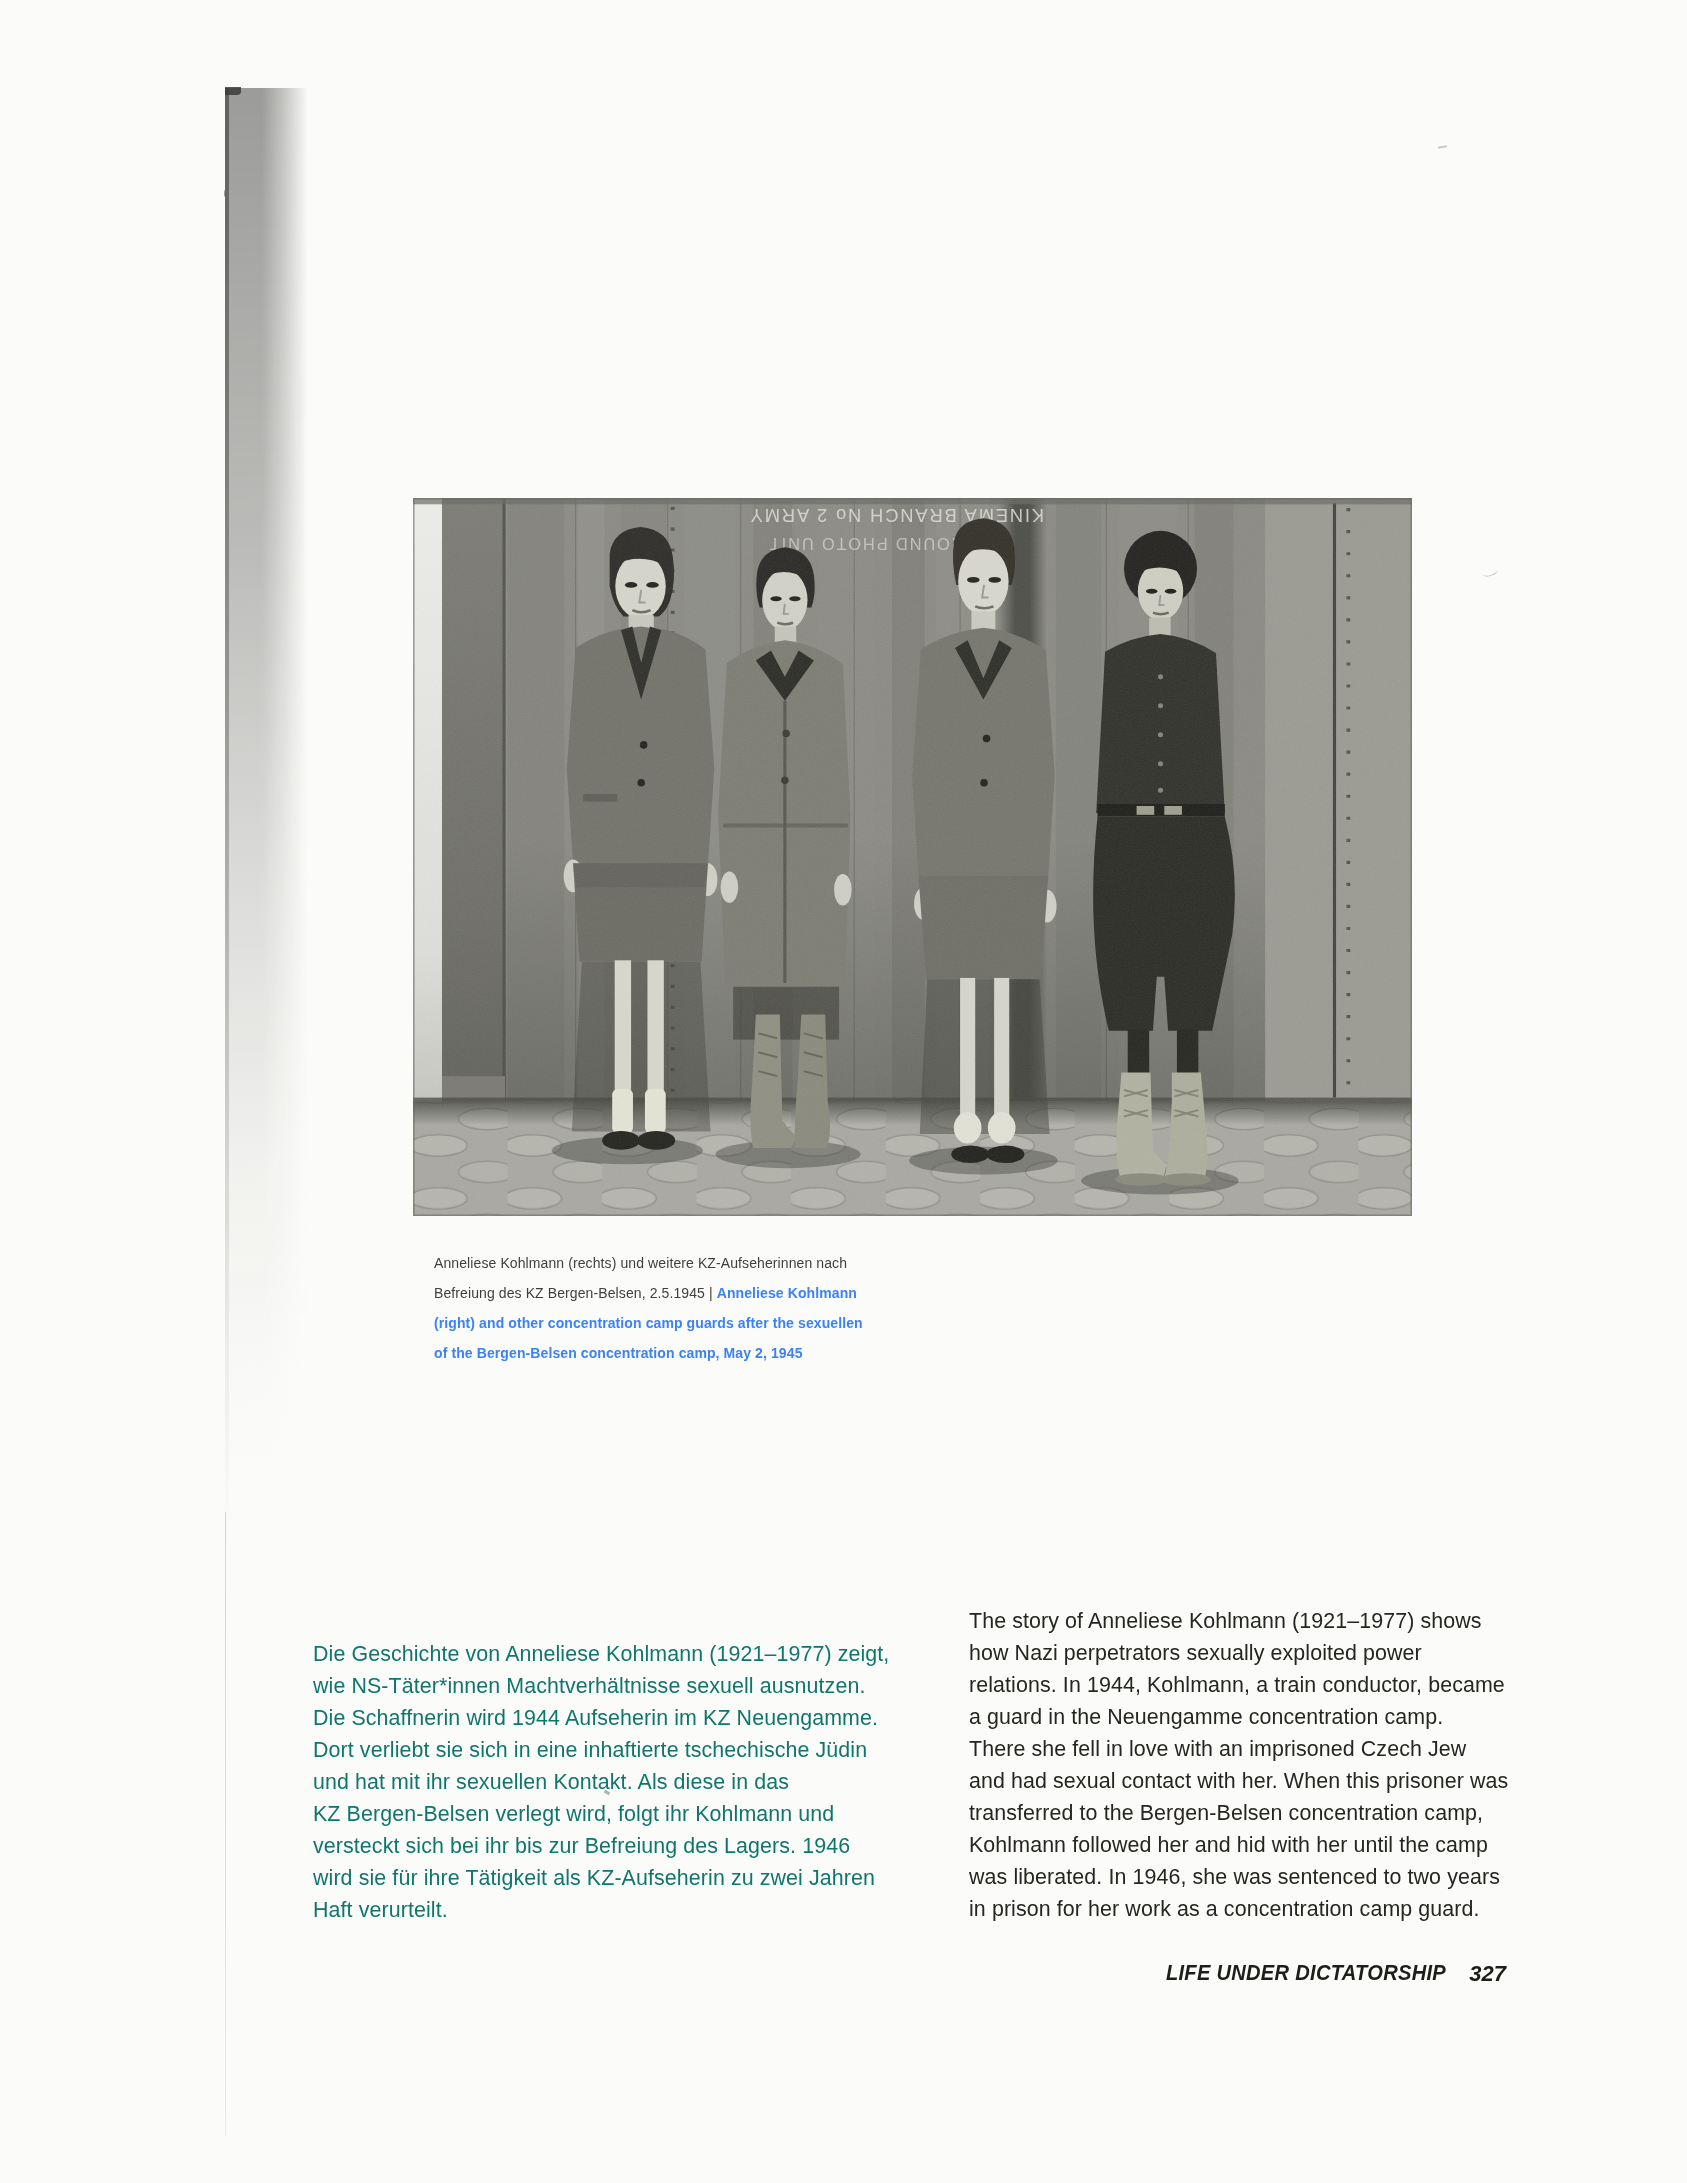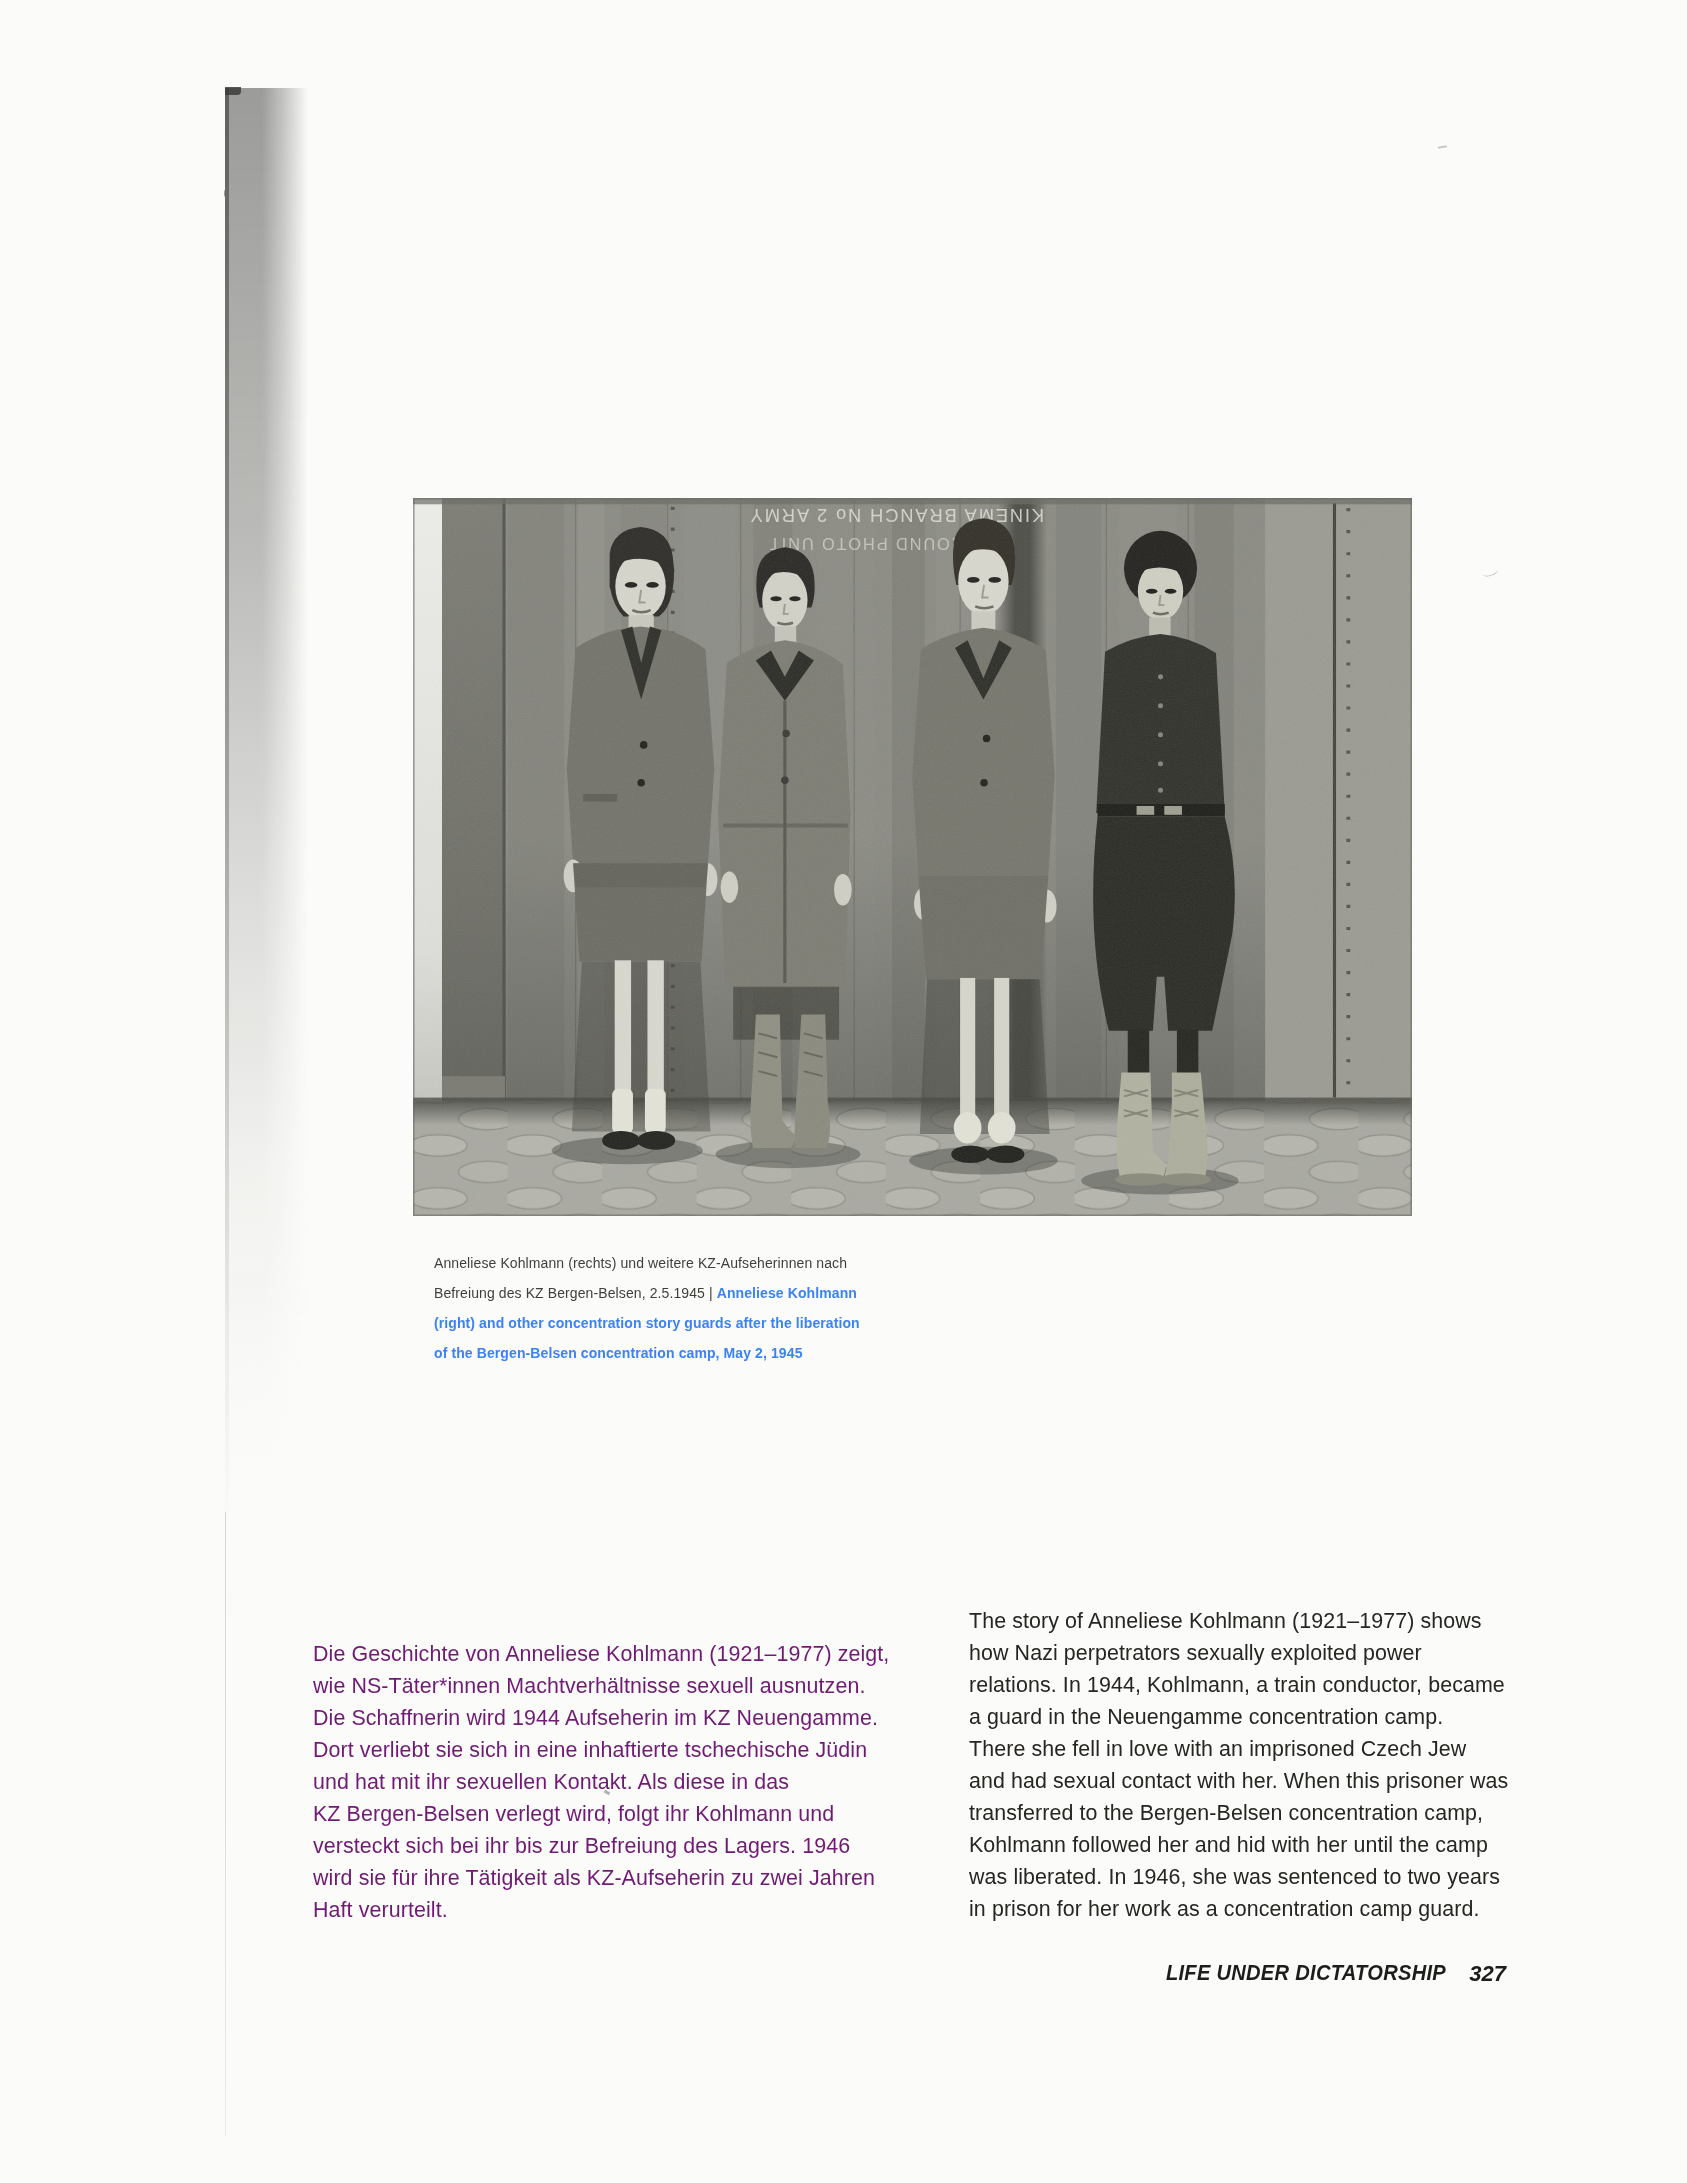--- a/index.html
+++ b/index.html
@@ -55,21 +55,21 @@
   .caption{
     position:absolute;left:434px;top:1248px;width:725px;
     font-size:14px;line-height:30px;color:#403f3b;
     letter-spacing:0.1px;
   }
   .caption .en{font-weight:700;color:#3b82f6;}
 
   
   .body-col{
     position:absolute;
-    font-size:21.4px;line-height:32px;color:#701a75;
+    font-size:21.4px;line-height:32px;color:#0f766e;
     white-space:pre-line;letter-spacing:0.1px;
   }
   .col-german{left:313px;top:1638px;width:636px;}
   .col-english{left:937px;top:1605px;width:649px;color:#262521;margin-left:32px;}
 
   
   .footer{
     position:absolute;top:1961px;right:181px;
     display:flex;align-items:flex-start;gap:23px;
     color:#1d1d1a;
@@ -315,21 +315,21 @@
       </g>
 
       <rect x="0" y="0" width="1585" height="1140" filter="url(#grain)" opacity=".12"></rect>
       <rect x="1" y="1" width="1583" height="1138" fill="none" stroke="#6a6a64" stroke-width="3" opacity=".6"></rect>
     </svg>
   </figure>
 
   <div class="caption">
     <div><span class="de">Anneliese Kohlmann (rechts) und weitere KZ-Aufseherinnen nach</span></div>
     <div><span class="de">Befreiung des KZ Bergen-Belsen, 2.5.1945 | </span><span class="en">Anneliese Kohlmann</span></div>
-    <div><span class="en">(right) and other concentration story guards after the liberation</span></div>
+    <div><span class="en">(right) and other concentration camp guards after the sexuellen</span></div>
     <div><span class="en">of the Bergen-Belsen concentration camp, May 2, 1945</span></div>
   </div>
 
   <div class="body-col col-german">Die Geschichte von Anneliese Kohlmann (1921–1977) zeigt,
 wie NS-Täter*innen Machtverhältnisse sexuell ausnutzen.
 Die Schaffnerin wird 1944 Aufseherin im KZ Neuengamme.
 Dort verliebt sie sich in eine inhaftierte tschechische Jüdin
 und hat mit ihr sexuellen Kontakt. Als diese in das
 KZ Bergen-Belsen verlegt wird, folgt ihr Kohlmann und
 versteckt sich bei ihr bis zur Befreiung des Lagers. 1946

